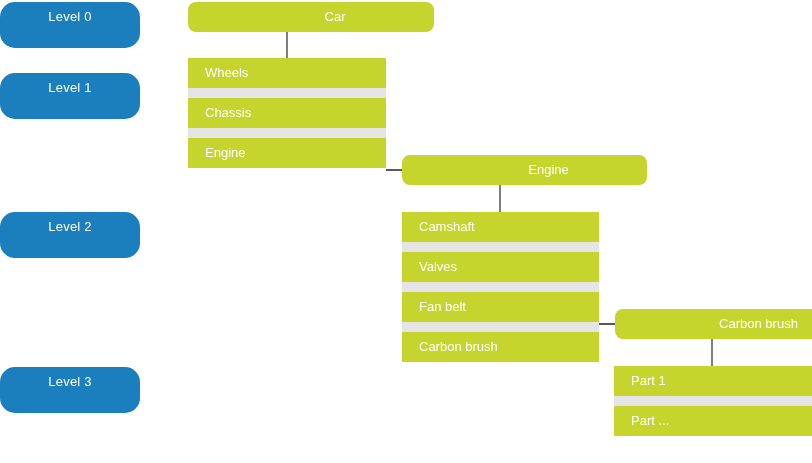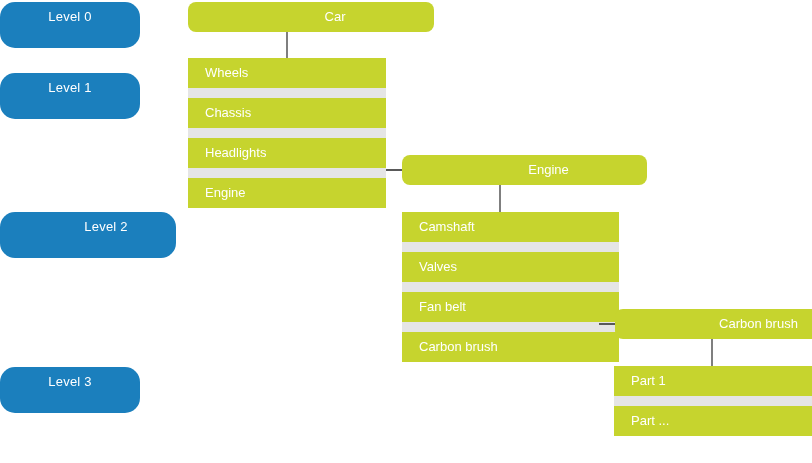--- a/index.html
+++ b/index.html
@@ -86,50 +86,49 @@
 <div id="canvas">
 
   <div class="level-badge" style="left:0px; top:2px; width:140px;">
     <span>Level 0</span>
   </div>
 
   <div class="level-badge" style="left:0px; top:59px; width:140px;margin-top:14px;">
     <span>Level 1</span>
   </div>
 
-  <div class="level-badge" style="left:0px; top:212px; width:140px;padding-left:36px;">
+  <div class="level-badge" style="left:0px; top:212px; width:140px;">
     <span>Level 2</span>
   </div>
 
   <div class="level-badge" style="left:0px; top:367px; width:140px;">
     <span>Level 3</span>
   </div>
 
   <div class="node-box" style="left:188px; top:2px; width:198px;">
     <span>Car</span>
   </div>
 
   <div class="conn-v" style="left:286px; top:32px; height:26px;"></div>
 
   <div class="list-group" style="left:188px; top:58px; width:198px;">
     <div class="list-row">Wheels</div>
     <div class="list-row">Chassis</div>
-    <div class="list-row">Headlights</div>
     <div class="list-row">Engine</div>
   </div>
 
   <div class="conn-h" style="left:386px; top:169px; width:16px;"></div>
 
   <div class="node-box" style="left:402px; top:155px; width:197px;">
     <span>Engine</span>
   </div>
 
   <div class="conn-v" style="left:499px; top:185px; height:27px;"></div>
 
-  <div class="list-group" style="left:402px; top:212px; width:217px;">
+  <div class="list-group" style="left:402px; top:212px; width:197px;">
     <div class="list-row">Camshaft</div>
     <div class="list-row">Valves</div>
     <div class="list-row">Fan belt</div>
     <div class="list-row">Carbon brush</div>
   </div>
 
   <div class="conn-h" style="left:599px; top:323px; width:16px;"></div>
 
   <div class="node-box" style="left:615px; top:309px; width:191px;">
     <span>Carbon brush</span>

